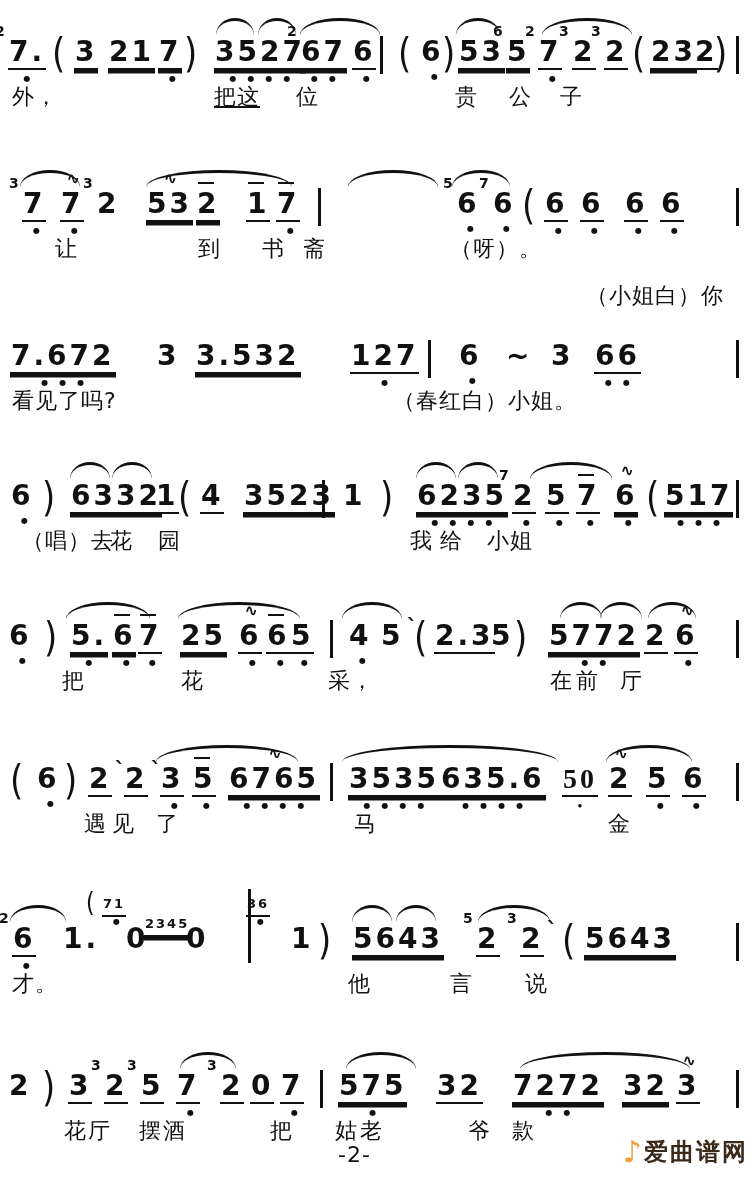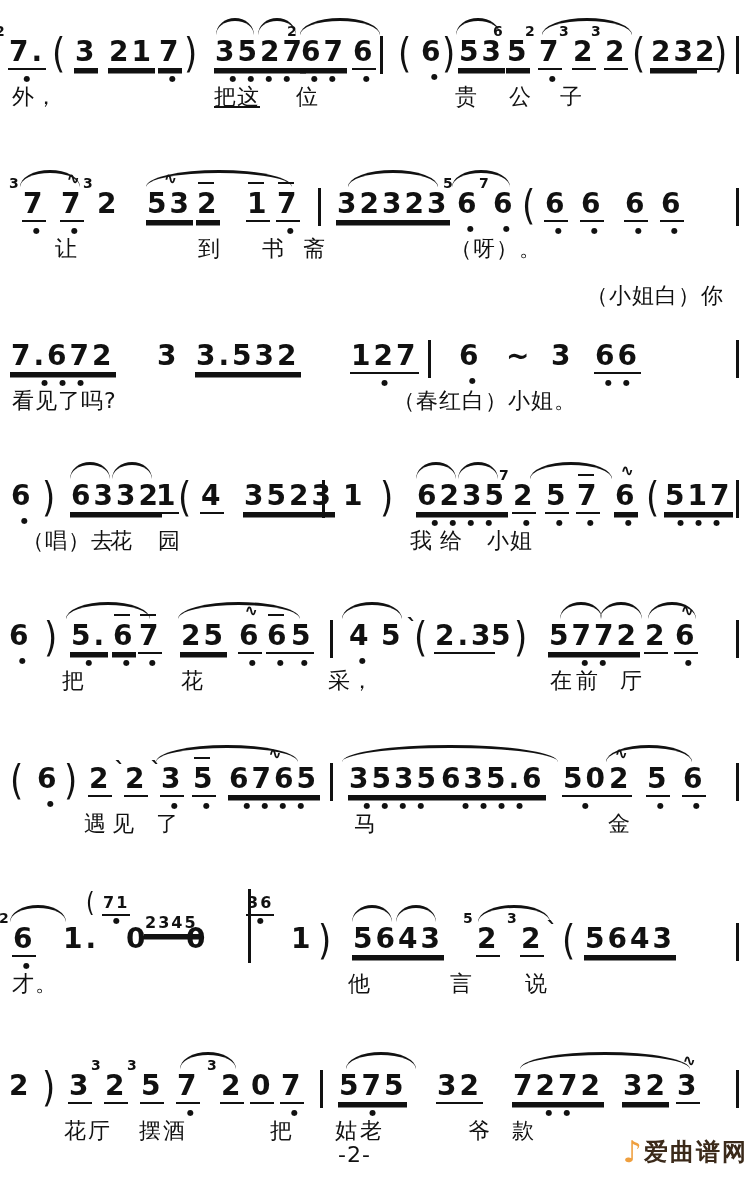--- a/index.html
+++ b/index.html
@@ -4,21 +4,21 @@
 <style>
   html,body{margin:0;padding:0;background:#fff;}
   .page{position:relative;width:750px;height:1179px;background:#ffffff;overflow:hidden;
         font-family:"DejaVu Sans",sans-serif;color:#111;}
   .line{position:absolute;left:0;width:750px;height:150px;}
   .tok{position:absolute;white-space:nowrap;}
   .n{display:inline-block;font-size:28px;font-weight:700;letter-spacing:3px;line-height:28px;padding:0 1px 2px 1px;}
   .u1{border-bottom:2.5px solid #111;}
   .u2{border-bottom:2.5px solid #111;box-shadow:0 3.5px 0 #111;}
   .paren .n{font-weight:400;font-size:34px;letter-spacing:0;transform:scaleY(1.2);transform-origin:center 40%;padding:0;}
-  .small .n{font-size:16px;line-height:18px;letter-spacing:2px;border-bottom-width:2px;}
+  .small .n{font-size:13px;line-height:18px;letter-spacing:2px;border-bottom-width:2px;}
   .small.paren .n{font-size:22px;}
   .small .bdots{bottom:-9px;}
   .g{position:absolute;top:-15px;left:-13px;font-size:14px;font-weight:700;letter-spacing:0;}
   .tr{position:absolute;top:-21px;left:50%;transform:translateX(-50%);font-size:16px;font-weight:700;letter-spacing:-2px;}
   .dash{position:absolute;top:-8px;left:2px;width:16px;border-top:2.5px solid #111;}
   .hk{position:absolute;top:-8px;right:-13px;font-size:22px;font-weight:700;}
   .bdots{position:absolute;left:0;right:0;bottom:-13px;text-align:center;font-size:8px;letter-spacing:11px;text-indent:11px;line-height:8px;color:#111;}
   .bar{position:absolute;width:2.5px;height:38px;background:#111;}
   .slur{position:absolute;height:14px;border-top:3px solid #111;border-radius:50% 50% 0 0 / 100% 100% 0 0;}
   .lyr{position:absolute;top:74px;font-size:22px;letter-spacing:1px;font-weight:500;white-space:nowrap;}
@@ -70,21 +70,20 @@
       </div>
       <div class="line" style="top: 160px;">
         <span class="tok" style="left: 22px; top: 30px;"><span class="n u1">7</span><span class="g">3</span><span class="bdots">●</span></span>
         <span class="tok" style="left: 60px; top: 30px;"><span class="n u1">7</span><span class="tr">∿</span><span class="bdots">●</span></span>
         <span class="tok" style="left: 96px; top: 30px;"><span class="n">2</span><span class="g">3</span></span>
         <span class="tok" style="left: 146px; top: 30px;"><span class="n u2">53</span><span class="tr">∿</span></span>
         <span class="tok" style="left: 196px; top: 30px;"><span class="n u2">2</span><div class="dash"></div></span>
         <span class="tok" style="left: 246px; top: 30px;"><span class="n u1">1</span><div class="dash"></div></span>
         <span class="tok" style="left: 276px; top: 30px;"><span class="n u1">7</span><div class="dash"></div><span class="bdots">●</span></span>
         <div class="bar" style="left: 318px; top: 28px;"></div>
-        <span class="tok" style="left: 336px; top: 30px;"><span class="n u2">32323</span></span>
         <span class="tok" style="left: 456px; top: 30px;"><span class="n">6</span><span class="g">5</span><span class="bdots">●</span></span>
         <span class="tok" style="left: 492px; top: 30px;"><span class="n">6</span><span class="g">7</span><span class="bdots">●</span></span>
         <span class="tok paren" style="left: 522px; top: 30px;"><span class="n">(</span></span>
         <span class="tok" style="left: 544px; top: 30px;"><span class="n u1">6</span><span class="bdots">●</span></span>
         <span class="tok" style="left: 580px; top: 30px;"><span class="n u1">6</span><span class="bdots">●</span></span>
         <span class="tok" style="left: 624px; top: 30px;"><span class="n u1">6</span><span class="bdots">●</span></span>
         <span class="tok" style="left: 660px; top: 30px;"><span class="n u1">6</span><span class="bdots">●</span></span>
         <div class="bar" style="left: 736px; top: 28px;"></div>
         <div class="slur" style="left: 20px; width: 60px; top: 10px;"></div>
         <div class="slur" style="left: 146px; width: 146px; top: 10px;"></div>
@@ -181,21 +180,21 @@
         <span class="tok" style="left: 36px; top: 30px;"><span class="n">6</span><span class="bdots">●</span></span>
         <span class="tok paren" style="left: 64px; top: 30px;"><span class="n">)</span></span>
         <span class="tok" style="left: 88px; top: 30px;"><span class="n u1">2</span><span class="hk">ˋ</span></span>
         <span class="tok" style="left: 124px; top: 30px;"><span class="n u1">2</span><span class="hk">ˋ</span></span>
         <span class="tok" style="left: 160px; top: 30px;"><span class="n u1">3</span><span class="bdots">●</span></span>
         <span class="tok" style="left: 192px; top: 30px;"><span class="n u1">5</span><div class="dash"></div><span class="bdots">●</span></span>
         <span class="tok" style="left: 228px; top: 30px;"><span class="n u2">6765</span><span class="tr">∿</span><span class="bdots">●●●●</span></span>
         <div class="bar" style="left: 330px; top: 28px;"></div>
         <span class="tok" style="left: 348px; top: 30px;"><span class="n u2">3535</span><span class="bdots">●●●●</span></span>
         <span class="tok" style="left: 440px; top: 30px;"><span class="n u2">635.6</span><span class="bdots">●●●●</span></span>
-        <span class="tok" style="left: 562px; top: 30px;"><span class="n u1">50</span><span class="bdots">●</span></span>
+        <span class="tok" style="left: 562px; top: 30px; font-family: Liberation Serif, serif;"><span class="n u1">50</span><span class="bdots">●</span></span>
         <span class="tok" style="left: 608px; top: 30px;"><span class="n u1">2</span><span class="tr">∿</span></span>
         <span class="tok" style="left: 646px; top: 30px;"><span class="n u1">5</span><span class="bdots">●</span></span>
         <span class="tok" style="left: 682px; top: 30px;"><span class="n u1">6</span><span class="bdots">●</span></span>
         <div class="bar" style="left: 736px; top: 28px;"></div>
         <div class="slur" style="left: 156px; width: 142px; top: 10px;"></div>
         <div class="slur" style="left: 342px; width: 216px; top: 10px;"></div>
         <div class="slur" style="left: 606px; width: 86px; top: 10px;"></div>
         <span class="lyr" style="left: 84px;">遇</span>
         <span class="lyr" style="left: 112px;">见</span>
         <span class="lyr" style="left: 156px;">了</span>

